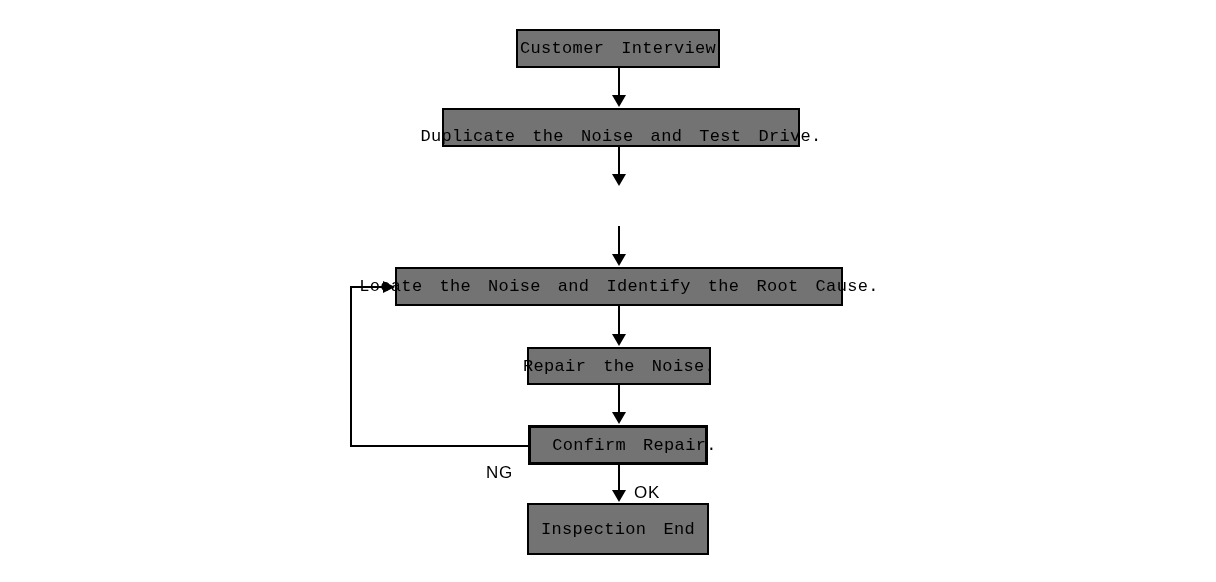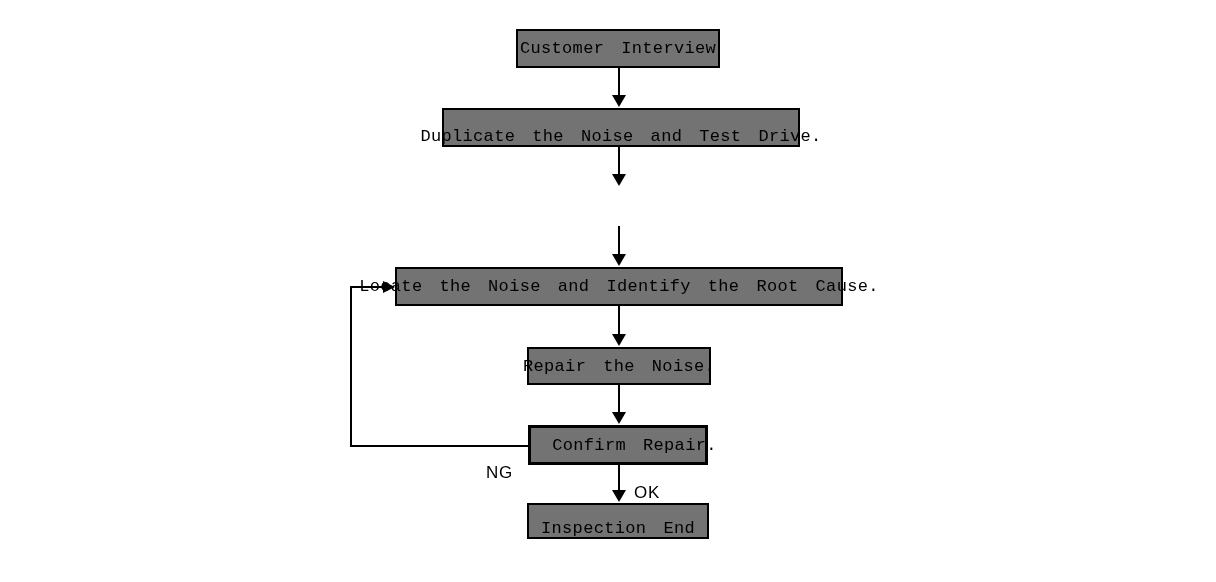--- a/index.html
+++ b/index.html
@@ -102,21 +102,21 @@
   </div>
 
   <div class="flow-box" style="left:527px; top:347px; width:184px; height:38px;">
     <span>Repair the Noise.</span>
   </div>
 
   <div class="flow-box thick" style="left:528px; top:425px; width:180px; height:40px;">
     <span>Confirm Repair.</span>
   </div>
 
-  <div class="flow-box" style="left:527px; top:503px; width:182px; height:36px;align-items:flex-end;">
+  <div class="flow-box" style="left:527px; top:503px; width:182px; height:52px;">
     <span>Inspection End</span>
   </div>
 
   <div class="edge-label" style="left:486px; top:420px;margin-top:44px;">NG</div>
 
   <div class="edge-label" style="left:634px; top:484px;">OK</div>
 
 </div>
 
 </body></html>

